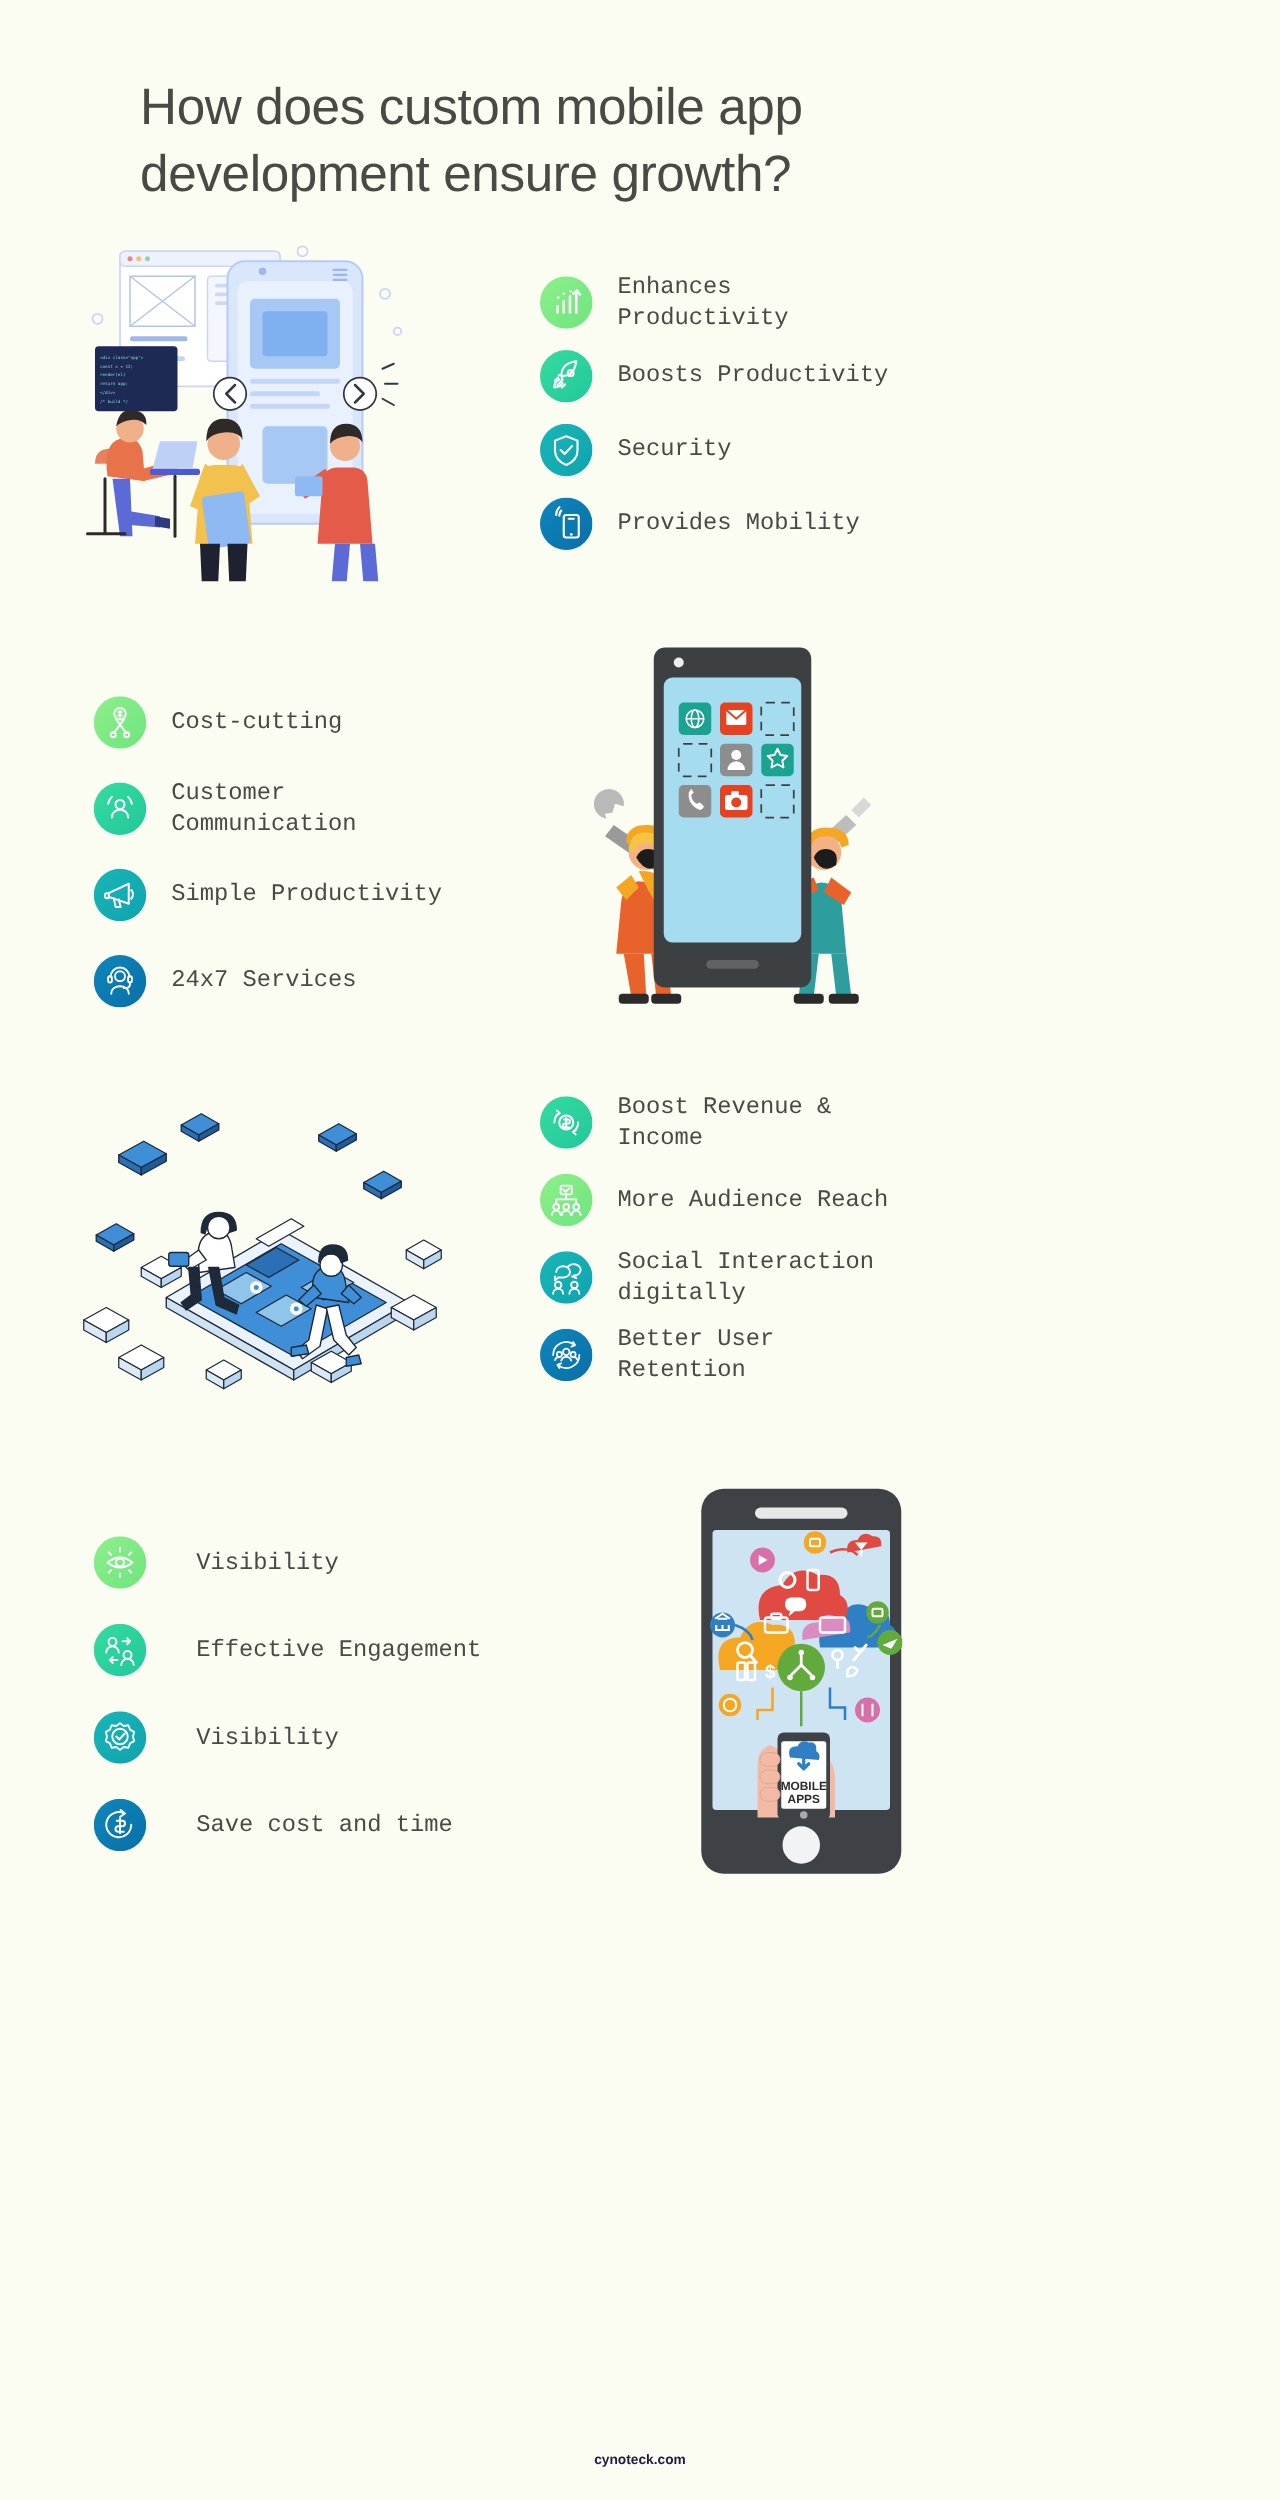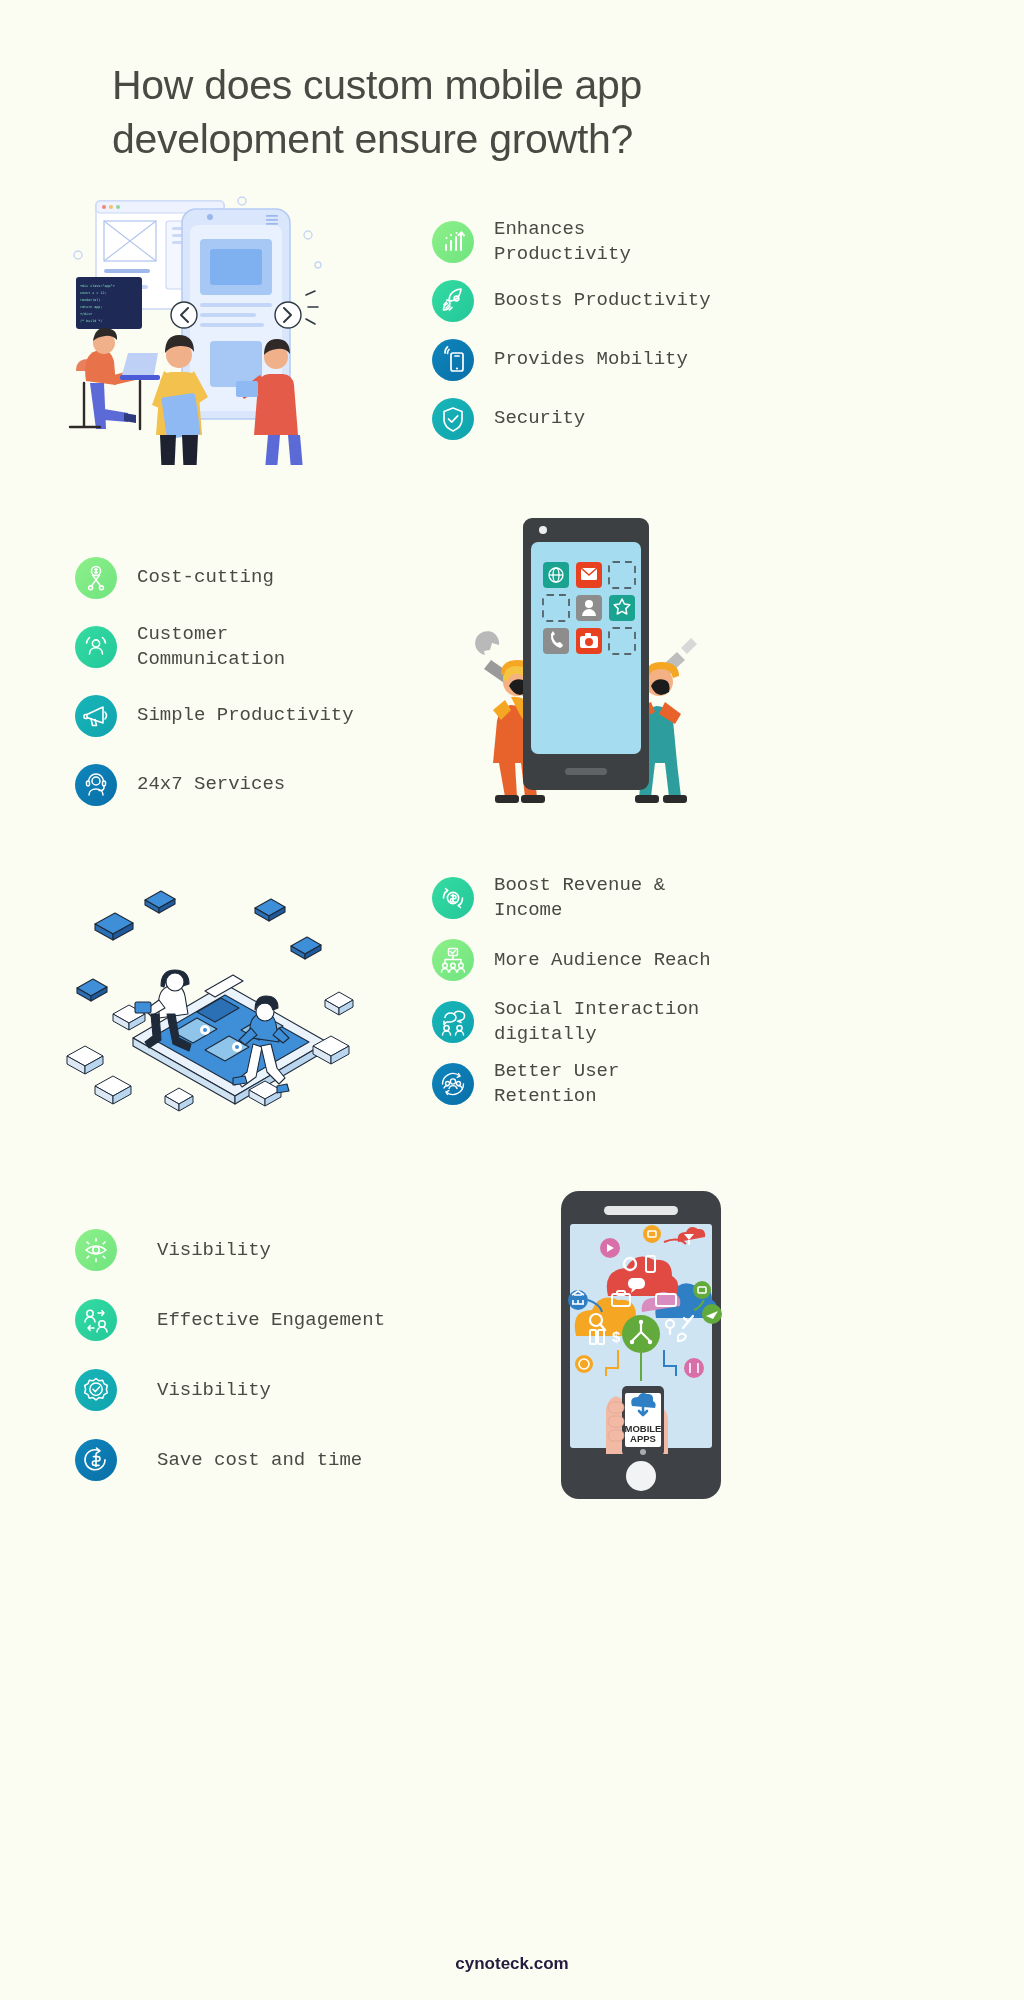--- a/index.html
+++ b/index.html
@@ -66,21 +66,21 @@
   #list-third .frow { height: 62px; }
   #list-fourth { left: 75px;  top: 1215px; }
   #list-fourth .frow { height: 70px; gap: 40px; }
 
   
   .footer {
     position: absolute;
     left: 0; right: 0;
     bottom: 26px;
     text-align: center;
-    font-size: 17px;
+    font-size: 11px;
     font-weight: bold;
     color: #241B3E;
   }
 
   
   #illo-team { position: absolute; left: 60px; top: 195px; width: 290px; height: 270px; }
 
   
   #illo-phonegrid { position: absolute; left: 455px; top: 510px; width: 260px; height: 300px; }
 
@@ -241,55 +241,55 @@
           </g>
         </svg>
       </span>
       <span class="frow-label">Boosts Productivity</span>
     </div>
 
     <div class="frow">
       <span class="icon-badge">
         <svg width="42" height="42" viewBox="0 0 42 42">
             <defs>
+              <linearGradient id="g1c" x1="0" y1="0" x2="1" y2="1">
+                <stop offset="0" stop-color="#18B6B8"></stop>
+                <stop offset="1" stop-color="#10A3AE"></stop>
+              </linearGradient>
+            </defs>
+          <circle cx="21" cy="21" r="21" fill="url(#g1c)"></circle>
+          <g stroke="#fff" stroke-width="1.7" fill="none" stroke-linecap="round" stroke-linejoin="round">
+            <path d="M21 10 l9 3.5 v8 c0 6 -4.5 9.5 -9 11.5 c-4.5 -2 -9 -5.5 -9 -11.5 v-8z"></path>
+            <path d="M16.5 21 l3.2 3.2 l6 -6.4"></path>
+          </g>
+        </svg>
+      </span>
+      <span class="frow-label">Security</span>
+    </div>
+
+    <div class="frow">
+      <span class="icon-badge">
+        <svg width="42" height="42" viewBox="0 0 42 42">
+            <defs>
               <linearGradient id="g1d" x1="0" y1="0" x2="1" y2="1">
                 <stop offset="0" stop-color="#0E86BC"></stop>
                 <stop offset="1" stop-color="#0A6FA8"></stop>
               </linearGradient>
             </defs>
           <circle cx="21" cy="21" r="21" fill="url(#g1d)"></circle>
           <g stroke="#fff" stroke-width="1.7" fill="none" stroke-linecap="round" stroke-linejoin="round">
             <rect x="19" y="14" width="12" height="18" rx="2"></rect>
             <path d="M23 17 h4"></path>
               <path d="M25 29.5 h0.01" stroke-width="2.2"></path>
             <path d="M15.5 14.5 a5 5 0 0 1 1.5 -4"></path>
             <path d="M13 14 a8 8 0 0 1 2.5 -6.2"></path>
           </g>
         </svg>
       </span>
       <span class="frow-label">Provides Mobility</span>
-    </div>
-
-    <div class="frow">
-      <span class="icon-badge">
-        <svg width="42" height="42" viewBox="0 0 42 42">
-            <defs>
-              <linearGradient id="g1c" x1="0" y1="0" x2="1" y2="1">
-                <stop offset="0" stop-color="#18B6B8"></stop>
-                <stop offset="1" stop-color="#10A3AE"></stop>
-              </linearGradient>
-            </defs>
-          <circle cx="21" cy="21" r="21" fill="url(#g1c)"></circle>
-          <g stroke="#fff" stroke-width="1.7" fill="none" stroke-linecap="round" stroke-linejoin="round">
-            <path d="M21 10 l9 3.5 v8 c0 6 -4.5 9.5 -9 11.5 c-4.5 -2 -9 -5.5 -9 -11.5 v-8z"></path>
-            <path d="M16.5 21 l3.2 3.2 l6 -6.4"></path>
-          </g>
-        </svg>
-      </span>
-      <span class="frow-label">Security</span>
     </div>
   </div>
 
   <div class="flist" id="list-second">
 
     <div class="frow">
       <span class="icon-badge">
         <svg width="42" height="42" viewBox="0 0 42 42">
             <defs>
               <linearGradient id="g2a" x1="0" y1="0" x2="1" y2="1">

